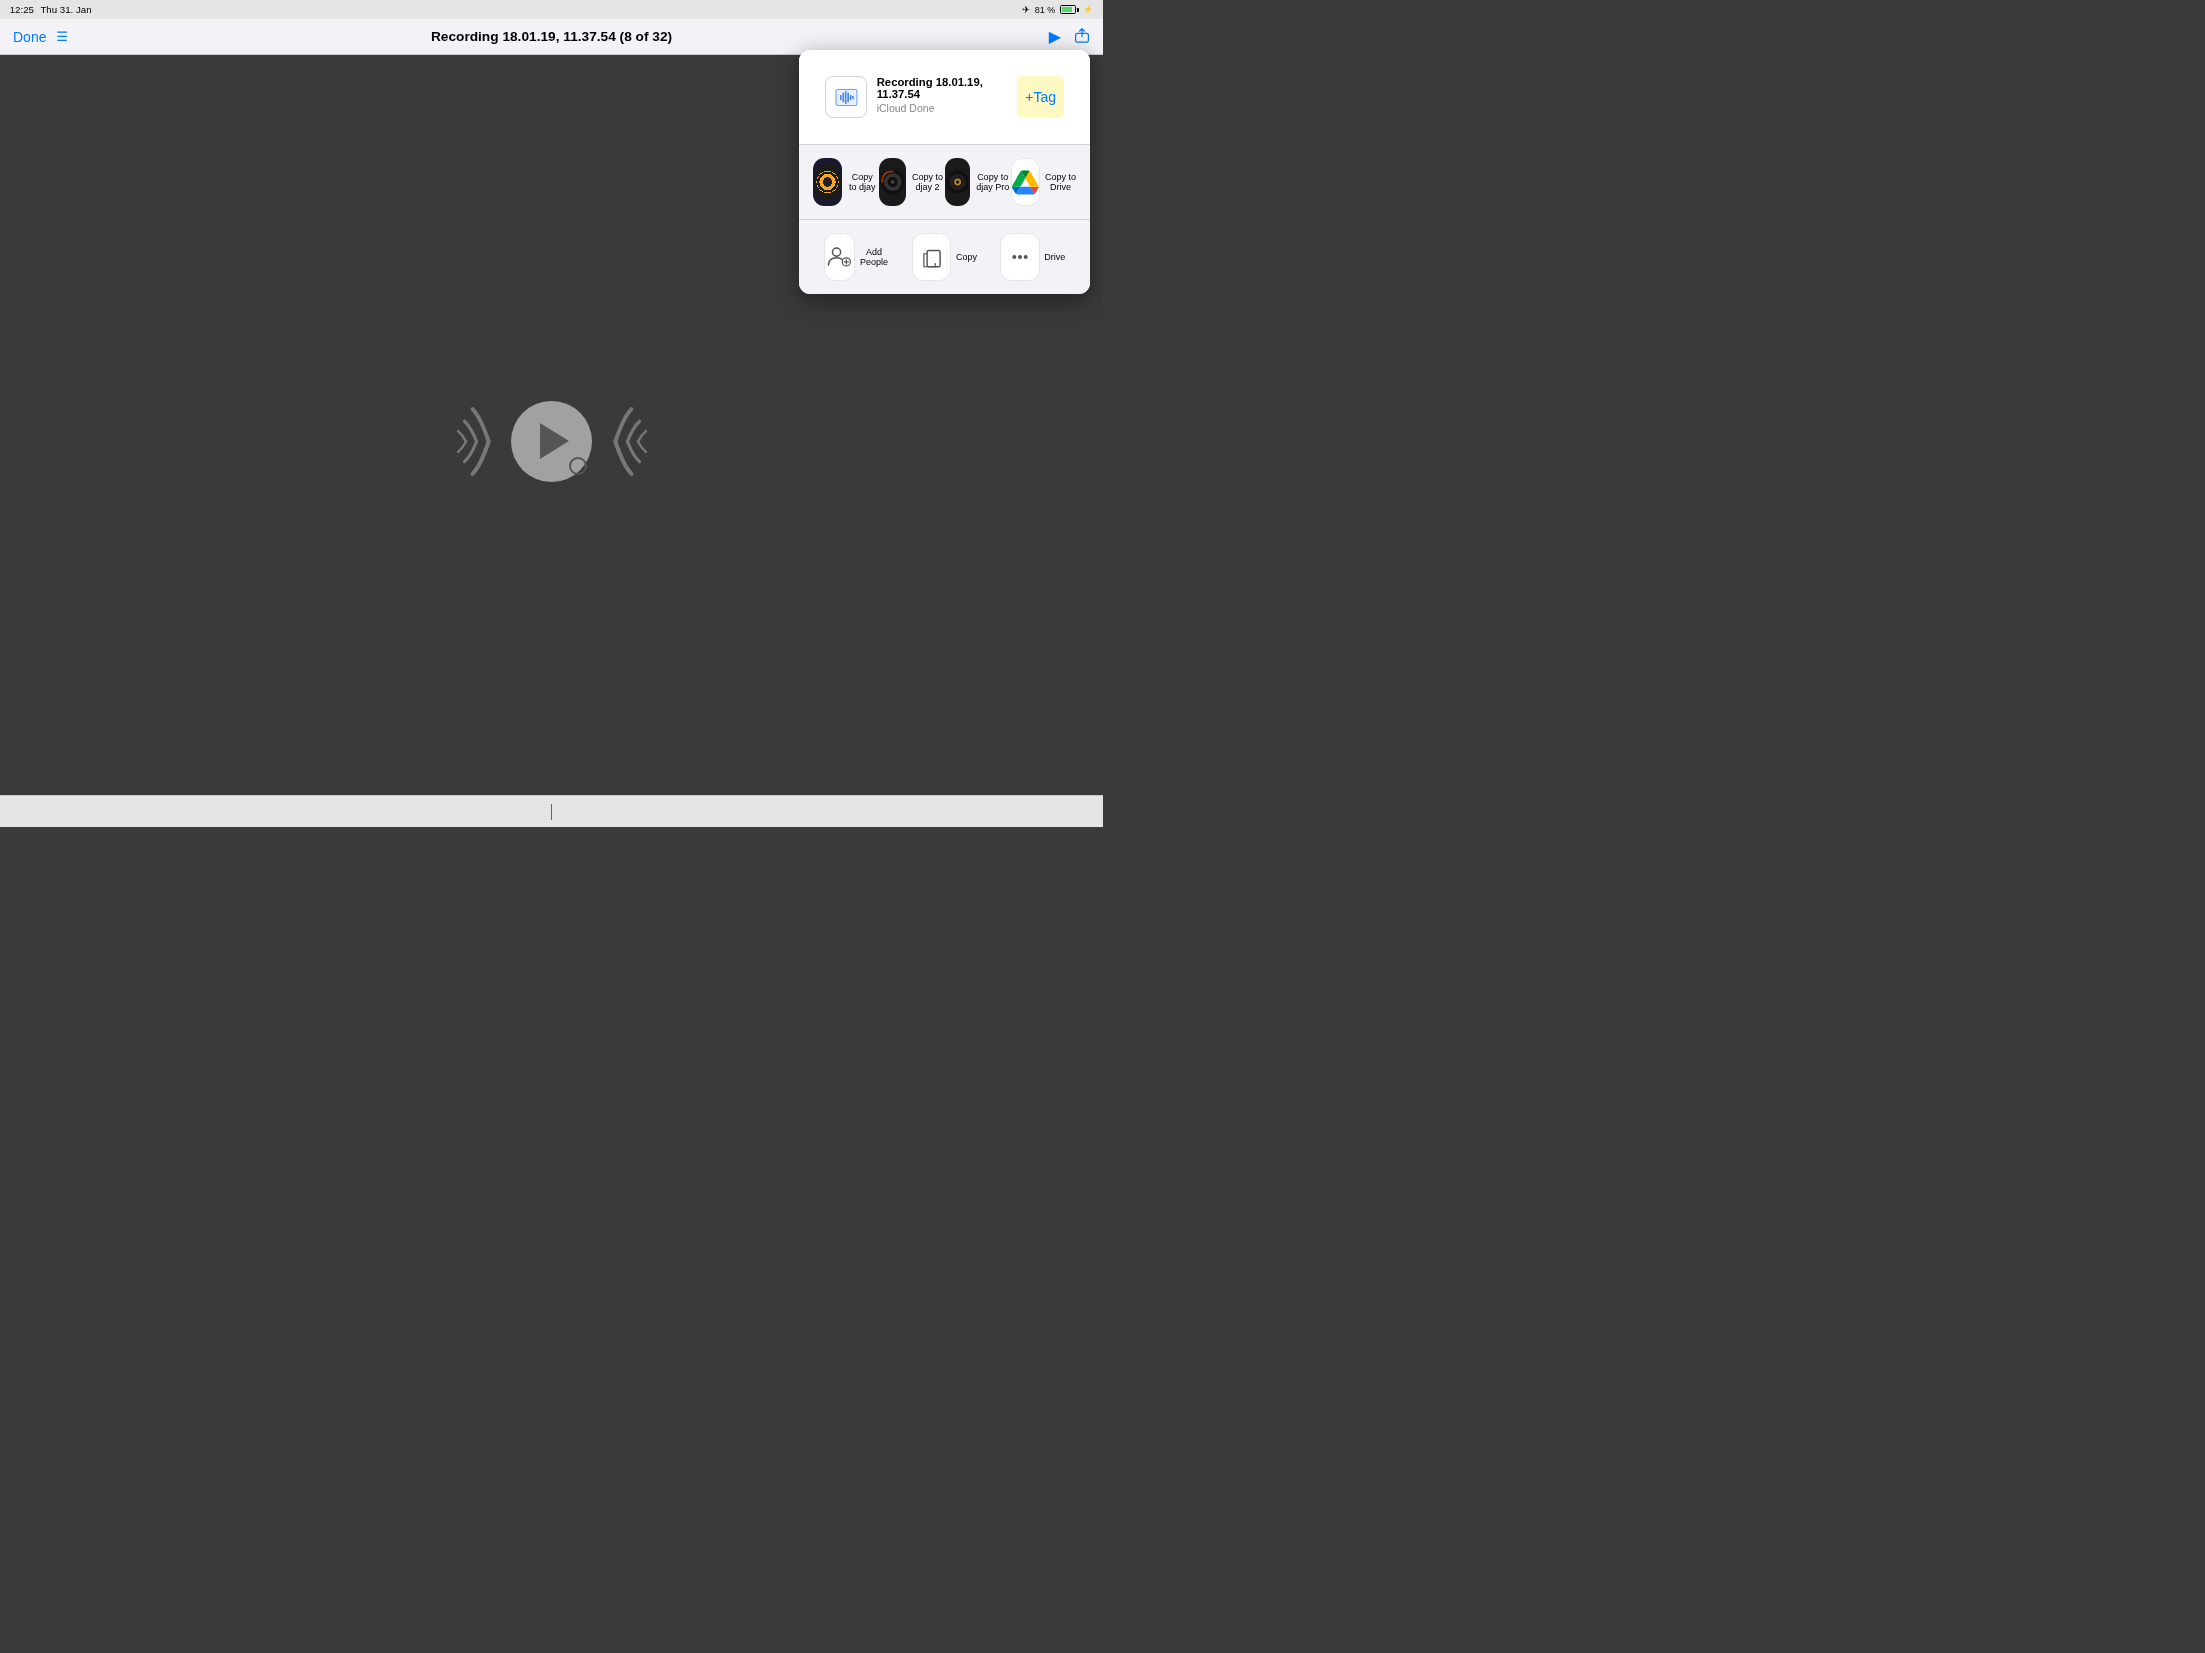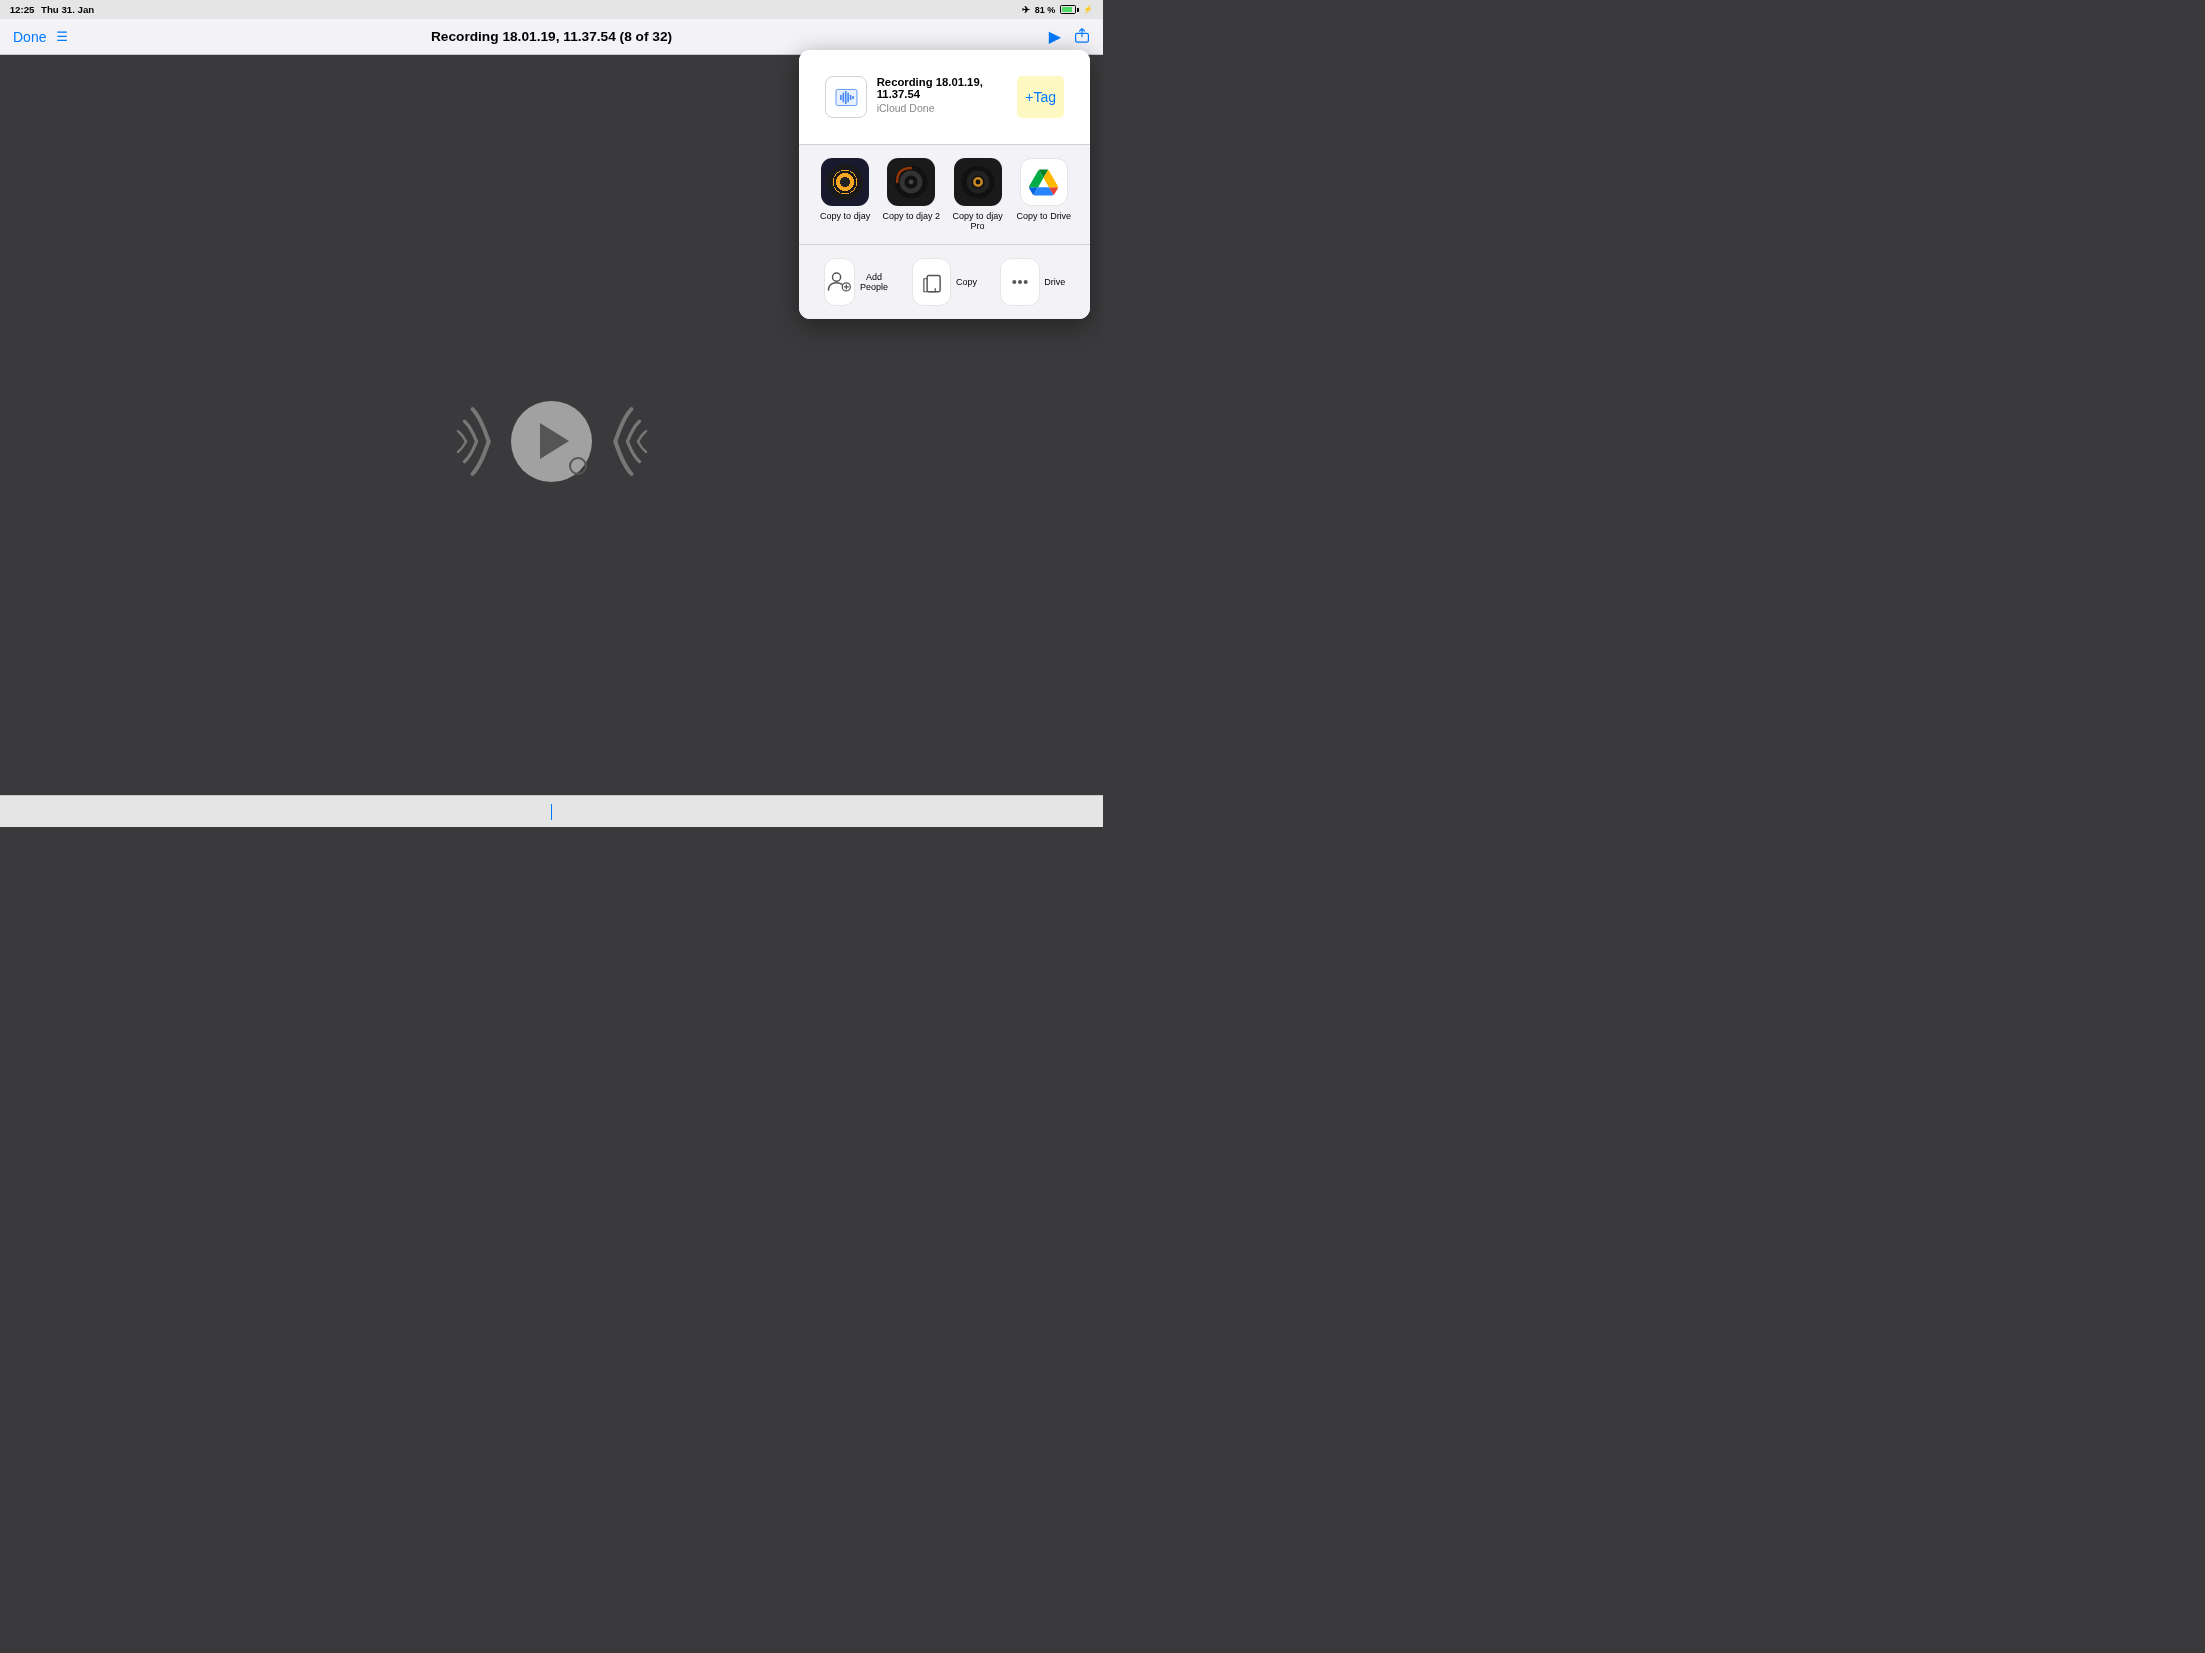--- a/index.html
+++ b/index.html
@@ -19,21 +19,20 @@
       top: 0; left: 0; right: 0;
       height: 19.4px;
       background: #e5e5e5;
       display: flex;
       align-items: center;
       justify-content: space-between;
       padding: 0 9.7px;
       font-size: 9.7px;
       color: #000;
       z-index: 100;
-      font-weight: bold;
     }
 
     .status-left { display: flex; align-items: center; gap: 6.5px; }
     .status-right { display: flex; align-items: center; gap: 4.8px; font-size: 9px; }
 
     
     .nav-bar {
       position: absolute;
       top: 19.4px; left: 0; right: 0;
       height: 36px;
@@ -235,21 +234,21 @@
       display: flex;
       padding: 13px;
       gap: 0;
       background: #f2f2f7;
       border-bottom: 0.8px solid #d1d1d6;
       justify-content: space-around;
     }
 
     .app-item {
       display: flex;
-      flex-direction: column;
+      flex-direction: row;
       align-items: center;
       gap: 4.8px;
       cursor: pointer;
       width: 65px;
     }
 
     .app-icon {
       width: 48px;
       height: 48px;
       border-radius: 11.3px;

